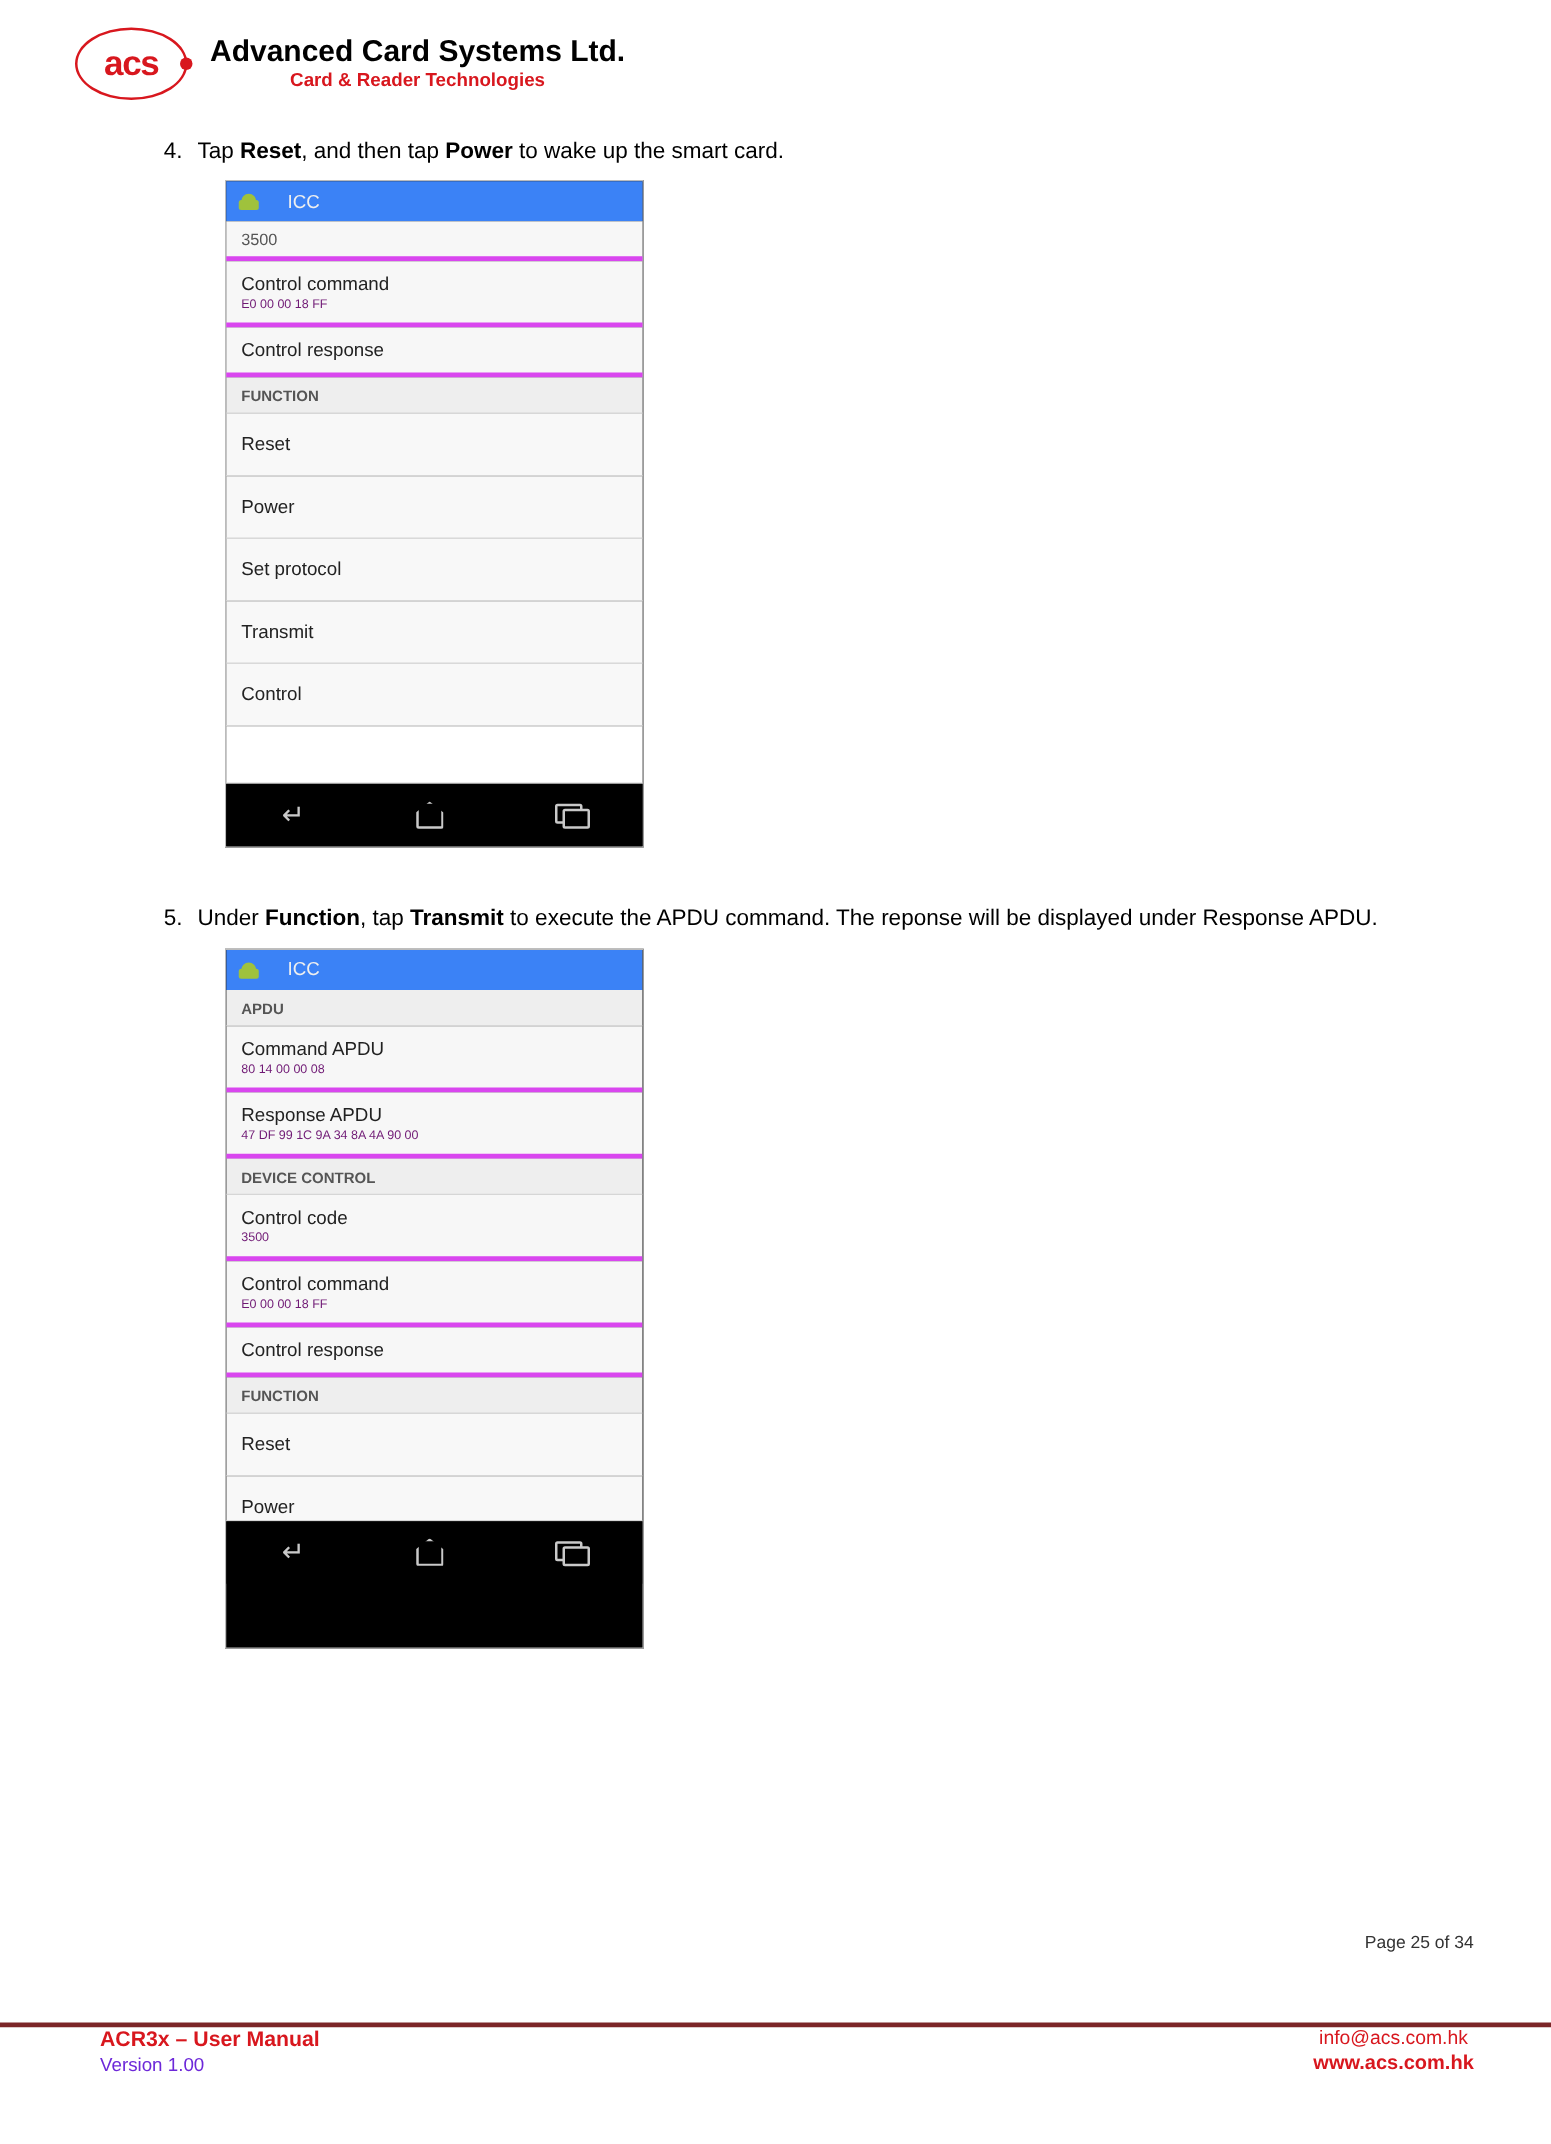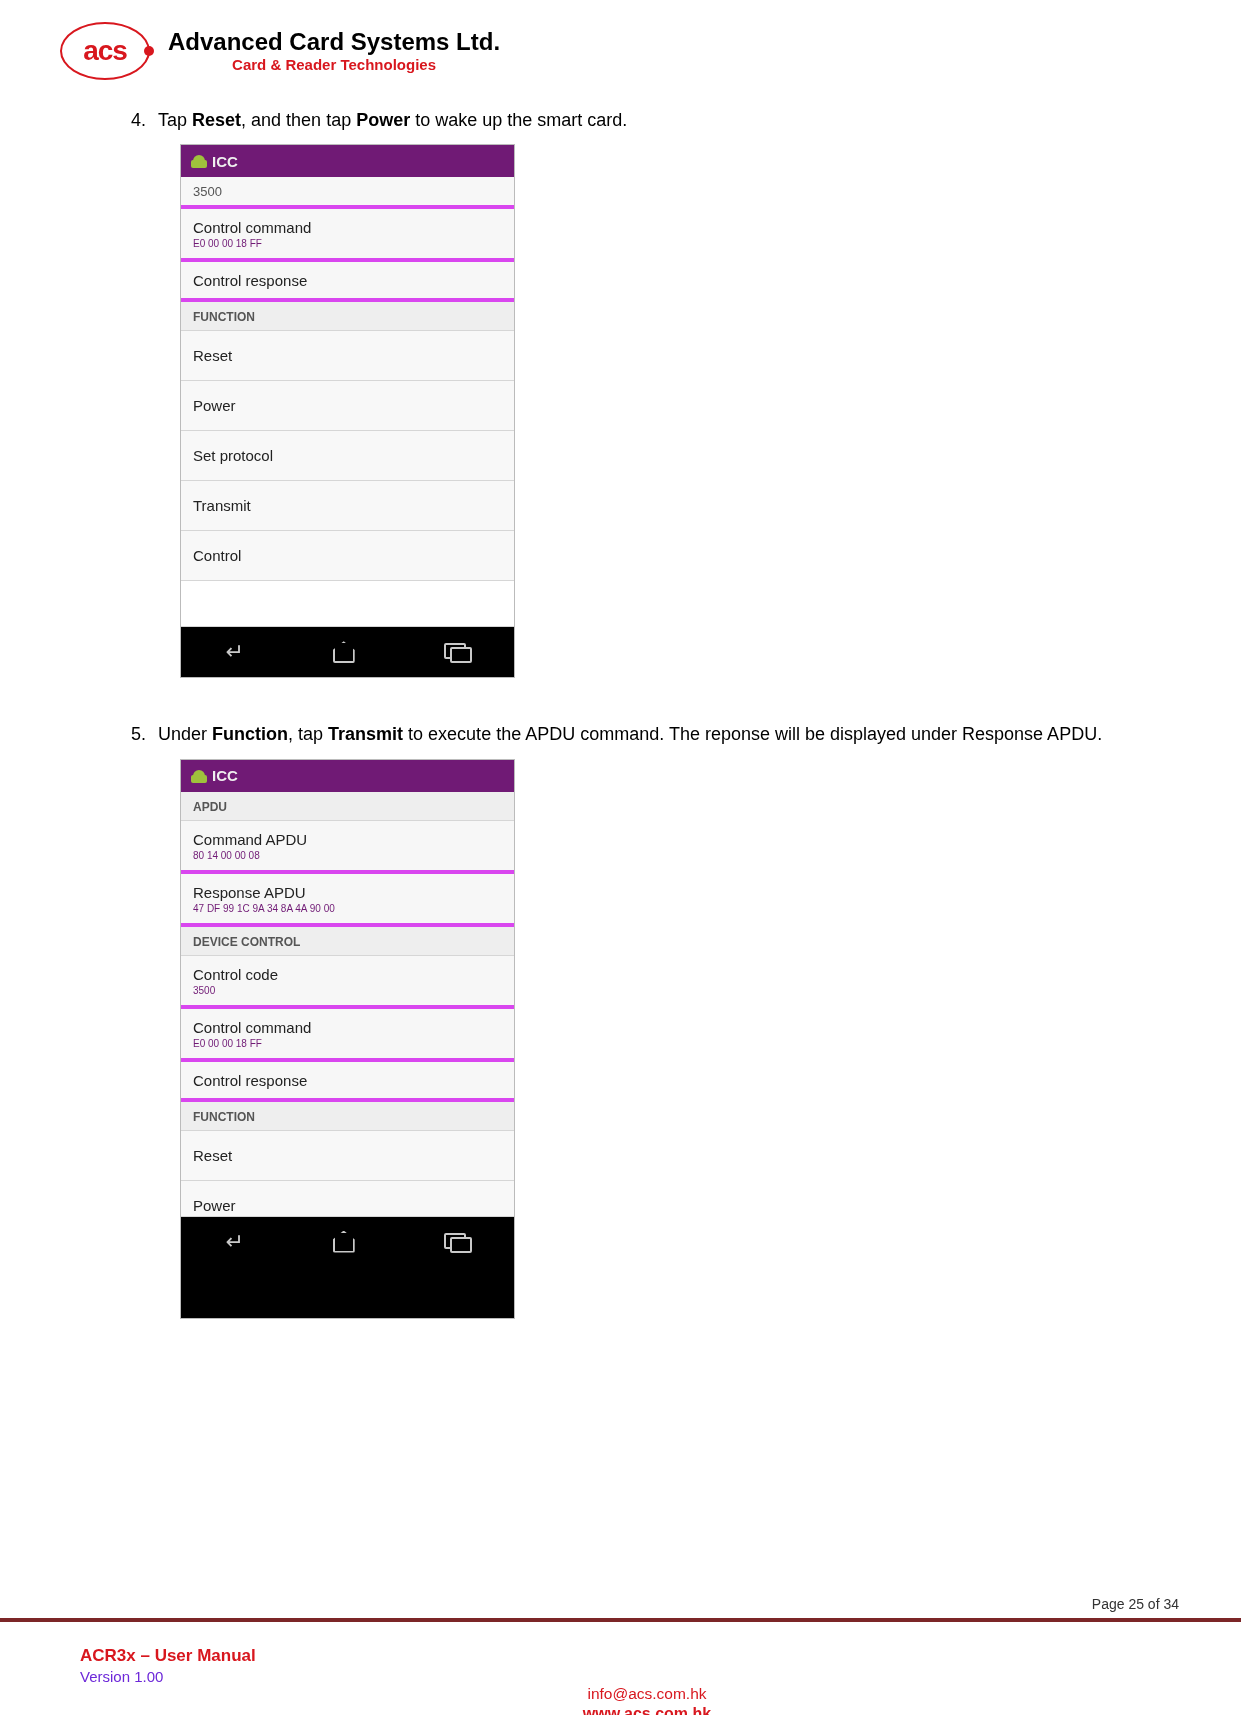--- a/index.html
+++ b/index.html
@@ -61,22 +61,22 @@
     margin-top: 12px;
     margin-left: 60px;
     width: 335px;
     border: 1px solid #bbb;
     background:#000;
     font-size: 15px;
     color:#111;
   }
   .phone2 { height: 560px; overflow:hidden; }
   .topbar {
-    background:#701a75; color:#efefef; display:flex; align-items:center; gap:5px;
-    padding:7px 10px; font-weight:700;
+    background:#3b82f6; color:#efefef; display:flex; align-items:center; gap:23px;
+    padding:7px 10px; font-weight:400;
   }
   .android-icon {
     width:16px; height:18px; position:relative;
   }
   .android-icon::before{
     content:''; position:absolute; left:2px; top:3px; width:12px; height:10px;
     background:#9fc23c; border-radius:6px 6px 2px 2px;
   }
   .android-icon::after{
     content:''; position:absolute; left:0; top:8px; width:16px; height:8px;
@@ -110,29 +110,29 @@
   .nav-recent{
     width:26px; height:18px; position:relative;
   }
   .nav-recent::before,.nav-recent::after{
     content:''; position:absolute; border:2px solid #c9c9c9; width:18px; height:12px; border-radius:2px;
   }
   .nav-recent::before{ left:0; top:0;}
   .nav-recent::after{ left:6px; top:4px; background:#000;}
   
   .page-num{
-    position:absolute; right:62px; top:1596px; font-size:14px; color:#333;
+    position:absolute; right:62px; top:1545px; font-size:14px; color:#333;
   }
   .sep-line{
     position:absolute; left:0; right:0; top:1618px; height:4px; background:#7c2628;
   }
   .footer{
     position:absolute; left:0; right:0; top:1622px; height:70px;
-    background:#fff; padding:24px 62px 0 80px;
-    display:flex; justify-content:space-between;flex-direction:column;
+    background:#fff; padding:0 62px 0 80px;
+    display:flex; justify-content:space-between;
   }
   .footer-left{}
   .doc-title{ color:#d8171e; font-weight:700; font-size:17px; }
   .doc-ver{ color:#6d28d9; font-size:15px; margin-top:2px;}
   .footer-right{ text-align:center;margin-left:35px; }
   .email{ color:#d8171e; font-size:15.5px;}
   .site{ color:#d8171e; font-weight:700; font-size:16px; margin-top:2px;}
 </style>
 </head>
 <body>

